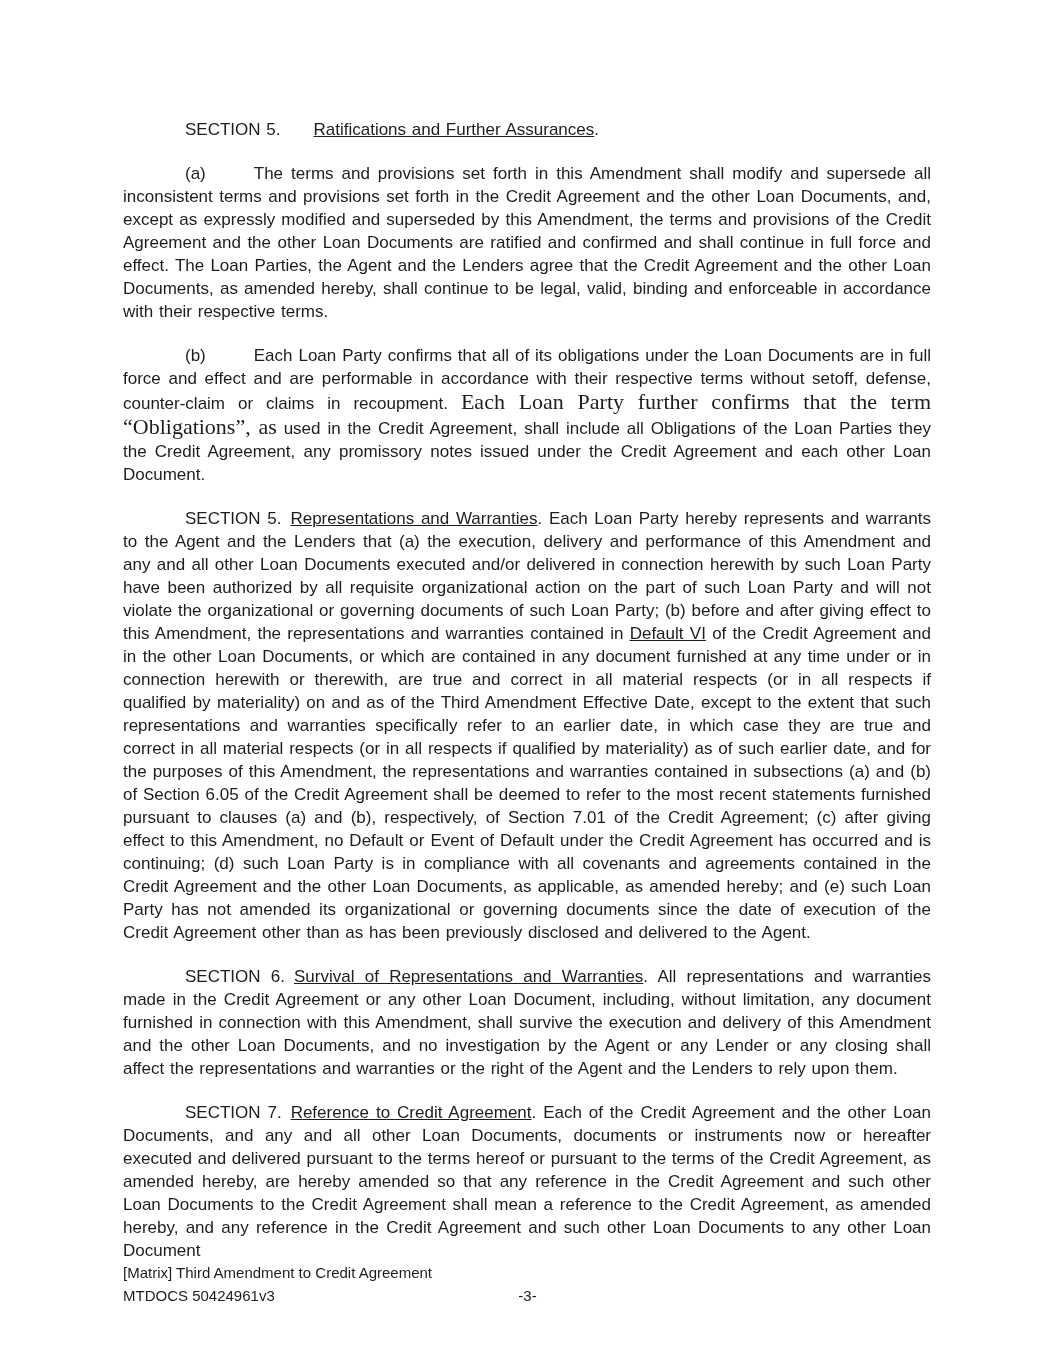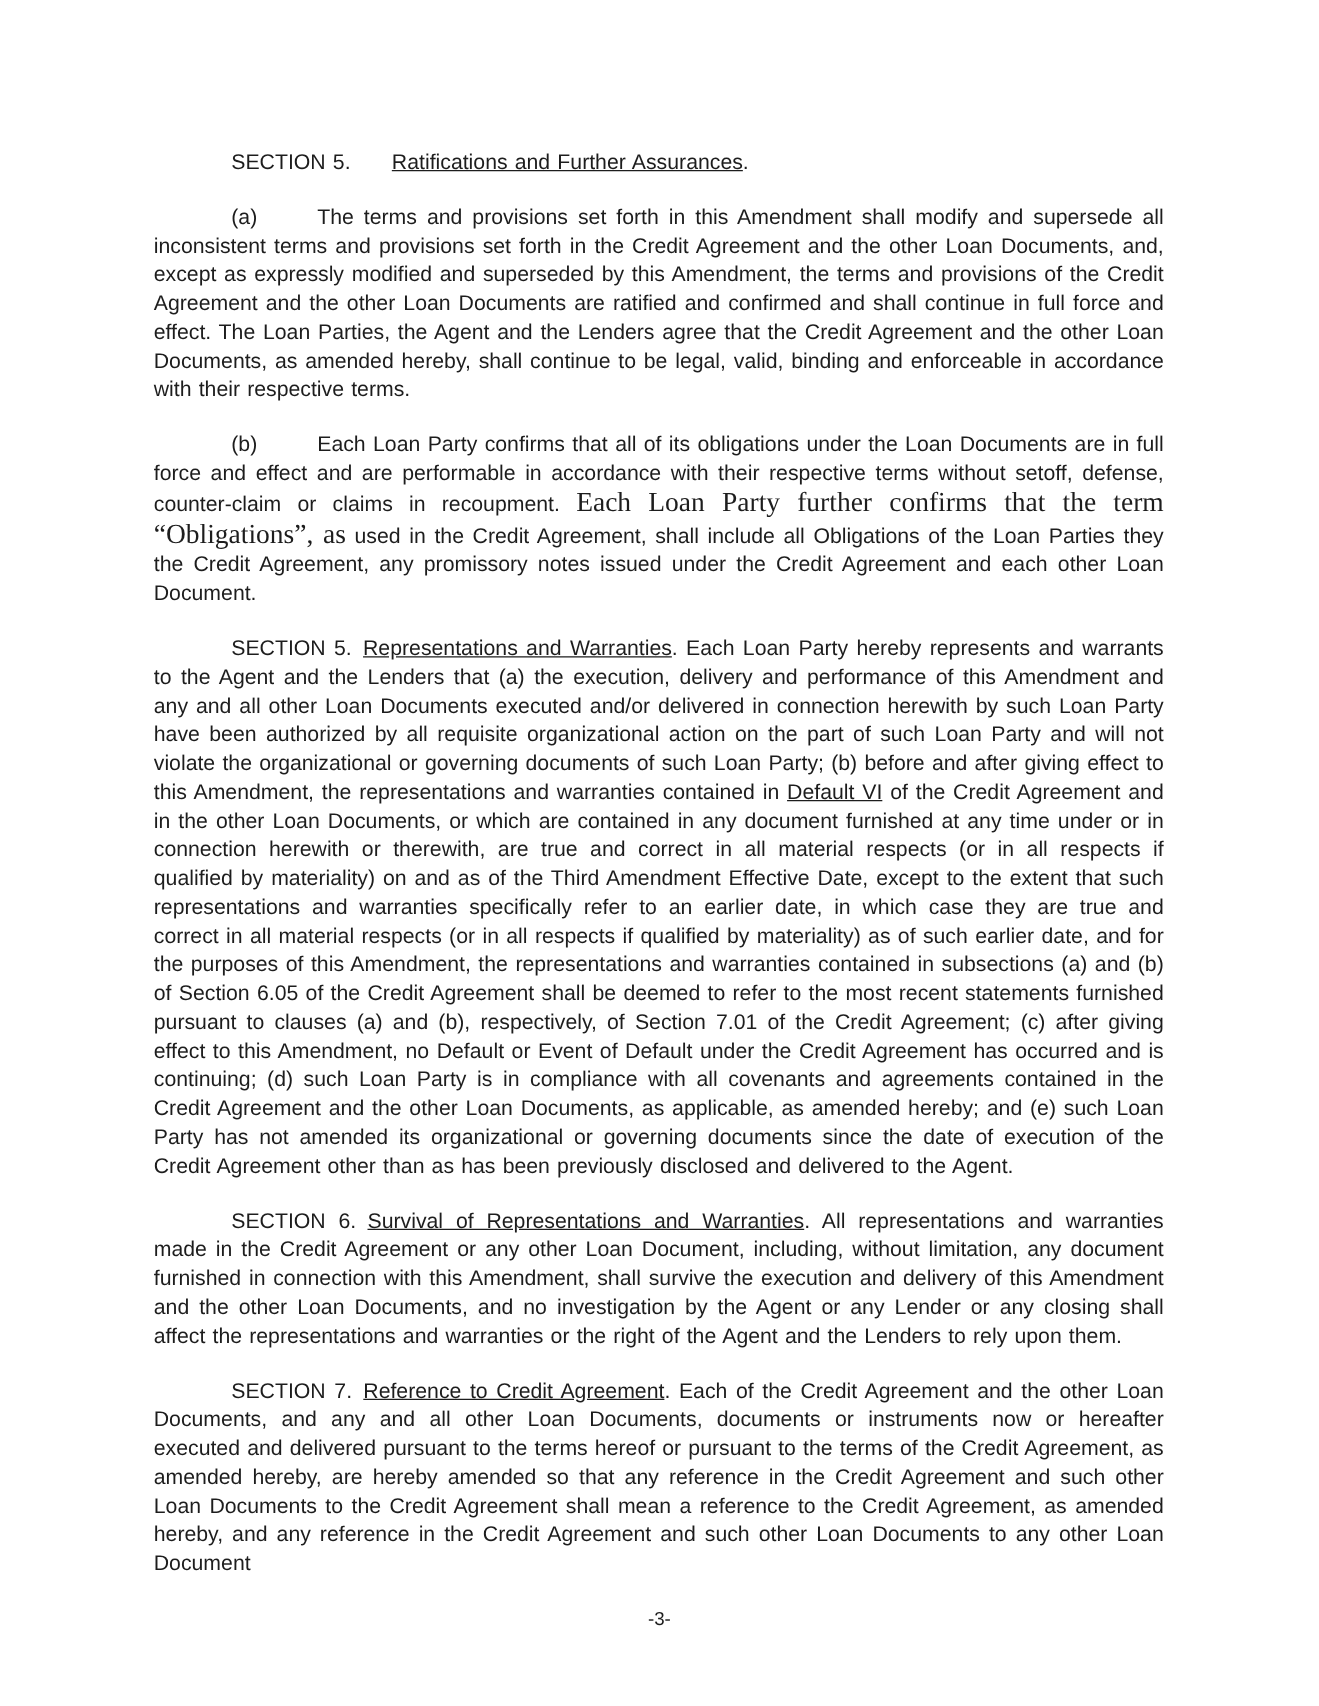--- a/index.html
+++ b/index.html
@@ -75,15 +75,17 @@
       <span class="u">Default VI</span>
       <span>of the Credit Agreement and in the other Loan Documents, or which are contained in any document furnished at any time under or in connection herewith or therewith, are true and correct in all material respects (or in all respects if qualified by materiality) on and as of the Third Amendment Effective Date, except to the extent that such representations and warranties specifically refer to an earlier date, in which case they are true and correct in all material respects (or in all respects if qualified by materiality) as of such earlier date, and for the purposes of this Amendment, the representations and warranties contained in subsections (a) and (b) of Section 6.05 of the Credit Agreement shall be deemed to refer to the most recent statements furnished pursuant to clauses (a) and (b), respectively, of Section 7.01 of the Credit Agreement; (c) after giving effect to this Amendment, no Default or Event of Default under the Credit Agreement has occurred and is continuing; (d) such Loan Party is in compliance with all covenants and agreements contained in the Credit Agreement and the other Loan Documents, as applicable, as amended hereby; and (e) such Loan Party has not amended its organizational or governing documents since the date of execution of the Credit Agreement other than as has been previously disclosed and delivered to the Agent.</span></p>
 
     <p class="para"><span>SECTION 6.</span><span class="gap-s"></span><span class="u">Survival of Representations and Warranties</span><span>. All representations and warranties made in the Credit Agreement or any other Loan Document, including, without limitation, any document furnished in connection with this Amendment, shall survive the execution and delivery of this Amendment and the other Loan Documents, and no investigation by the Agent or any Lender or any closing shall affect the representations and warranties or the right of the Agent and the Lenders to rely upon them.</span></p>
 
     <p class="para"><span>SECTION 7.</span><span class="gap-s"></span><span class="u">Reference to Credit Agreement</span><span>. Each of the Credit Agreement and the other Loan Documents, and any and all other Loan Documents, documents or instruments now or hereafter executed and delivered pursuant to the terms hereof or pursuant to the terms of the Credit Agreement, as amended hereby, are hereby amended so that any reference in the Credit Agreement and such other Loan Documents to the Credit Agreement shall mean a reference to the Credit Agreement, as amended hereby, and any reference in the Credit Agreement and such other Loan Documents to any other Loan Document</span></p>
 
   </div>
 
   <div class="footer">
+    <div>[Matrix] Third Amendment to Credit Agreement</div>
+    <div>MTDOCS 50424961v3</div>
   </div>
   <div class="footer-pageno">-3-</div>
 </div>
 
 </body></html>

